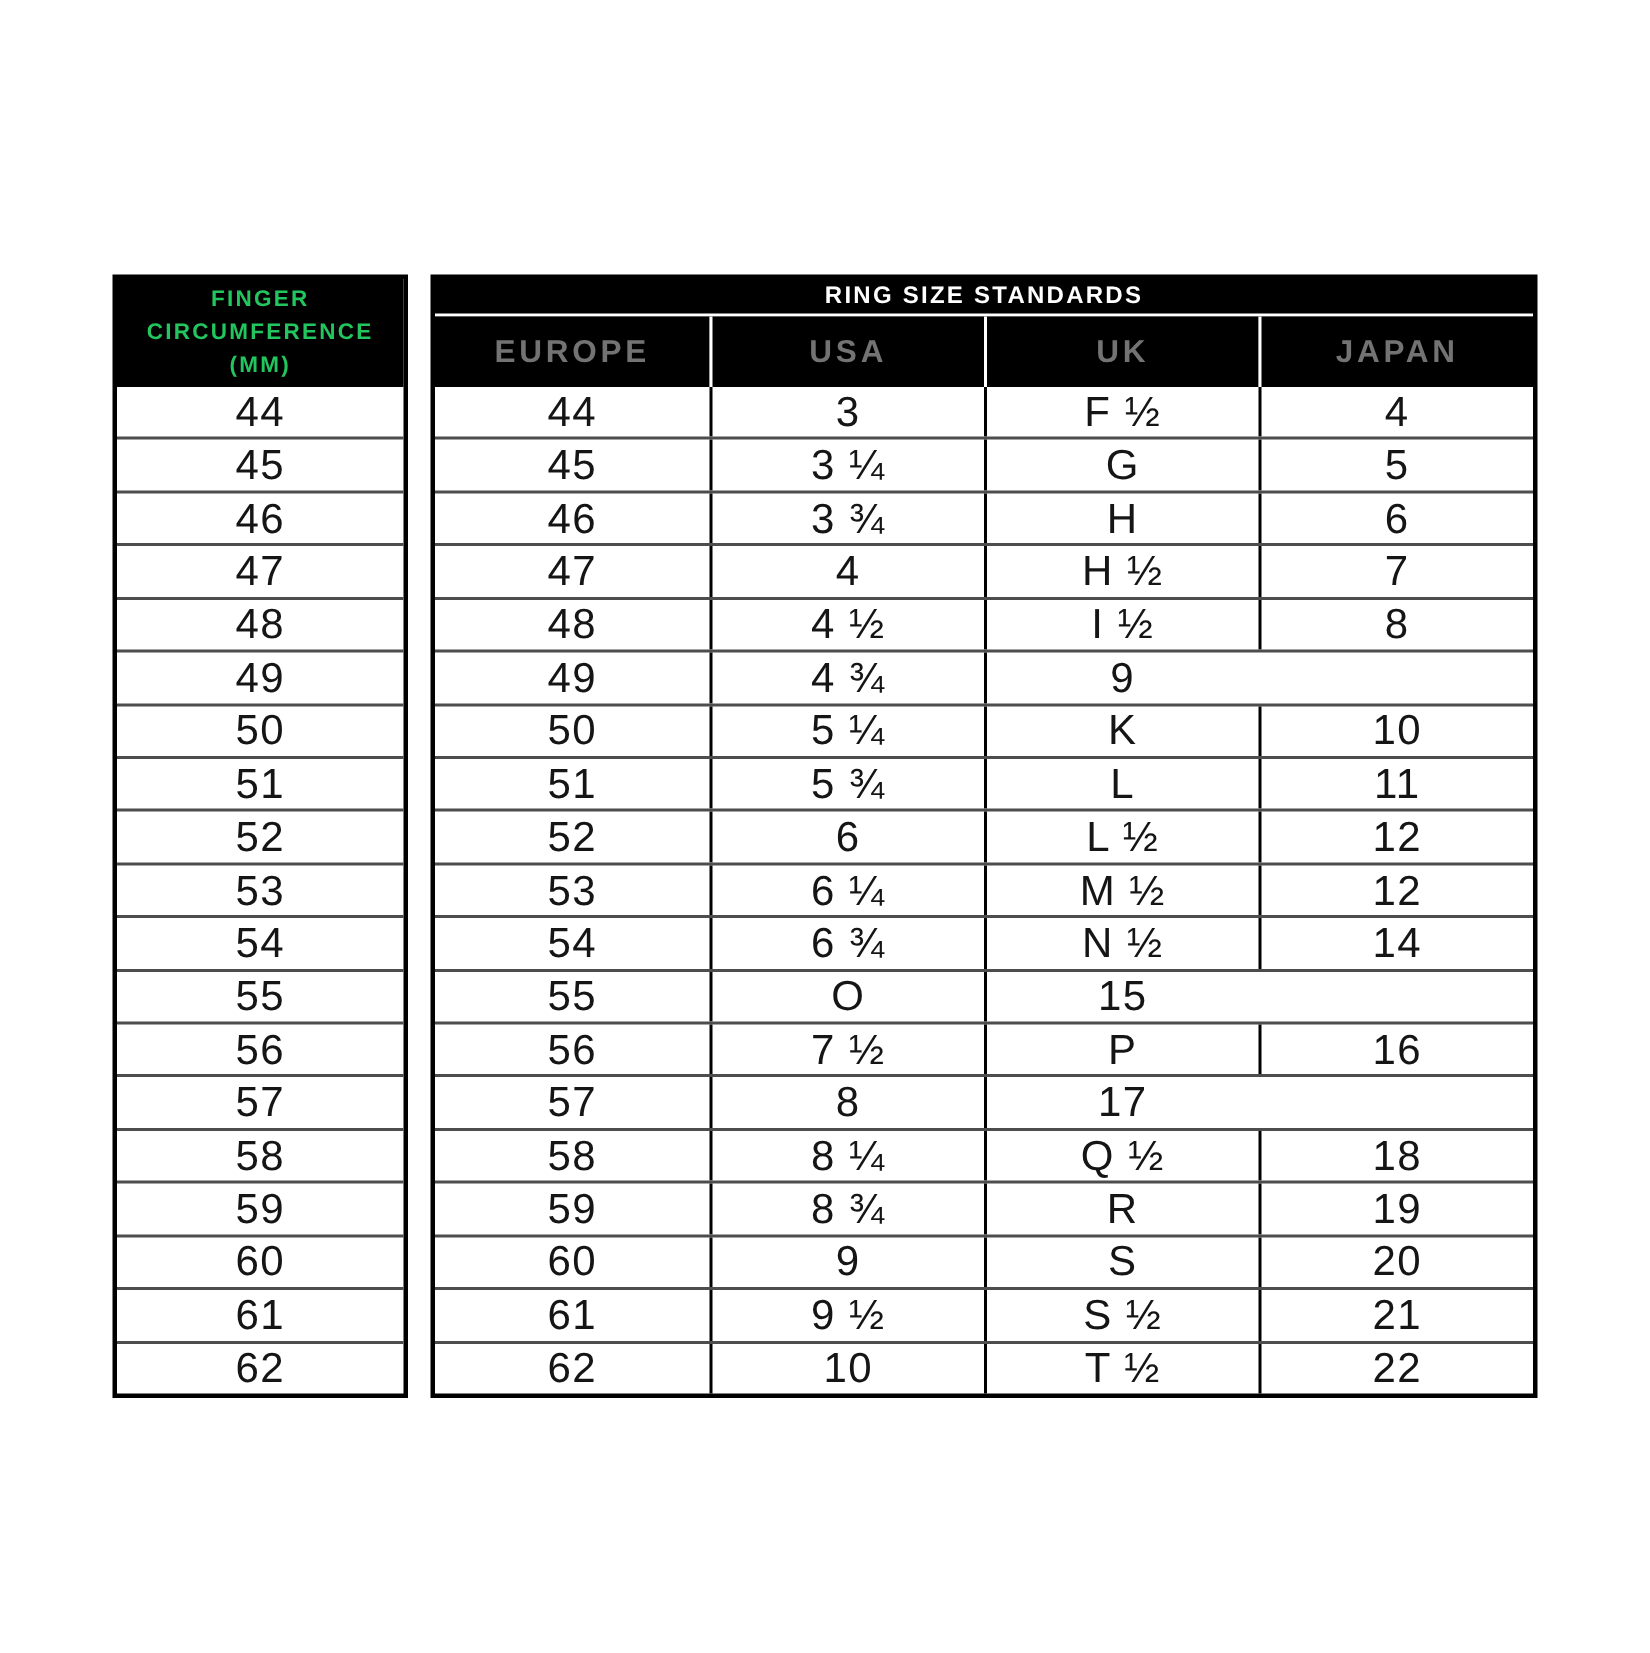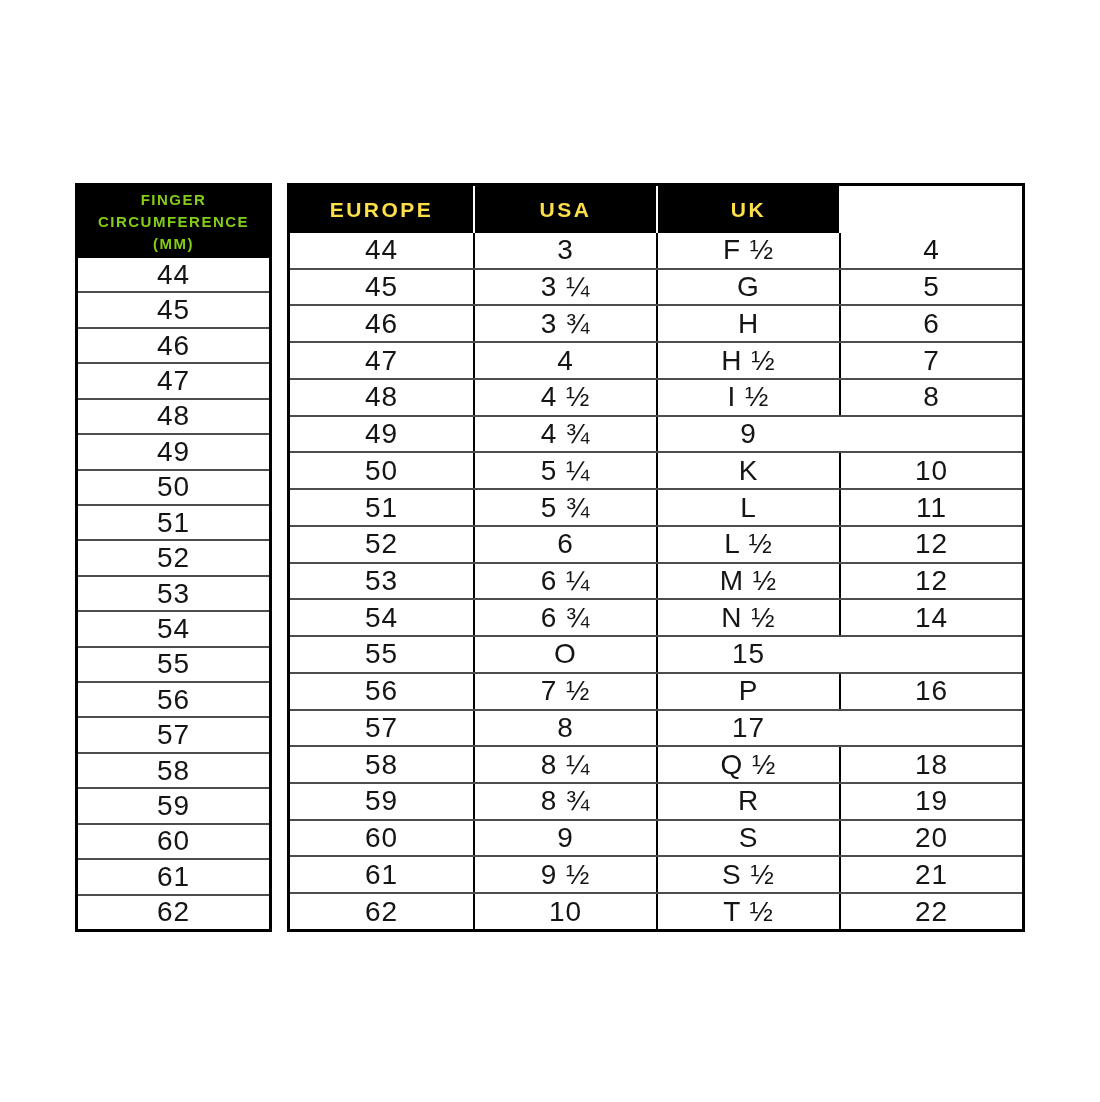--- a/index.html
+++ b/index.html
@@ -24,21 +24,21 @@
     box-sizing: border-box;
     border: 3px solid #000;
     display: flex;
     flex-direction: column;
     background: #fff;
   }
   .left-header {
     flex: none;
     height: 72px;
     background: #000;
-    color: #84cc16;
+    color: #22c55e;
     display: flex;
     flex-direction: column;
     align-items: center;
     justify-content: center;
     font-weight: bold;
     font-size: 15px;
     letter-spacing: 1.5px;
     line-height: 1.45;
     text-align: center;
   }
@@ -86,21 +86,21 @@
     border-bottom: 2px solid #fff;
   }
   .rt-cols {
     flex: none;
     height: 47px;
     display: grid;
     grid-template-columns: repeat(4, 1fr);
   }
   .rt-col-header {
     background: #000;
-    color: #fde047;
+    color: #737373;
     display: flex;
     align-items: center;
     justify-content: center;
     font-weight: bold;
     font-size: 21px;
     letter-spacing: 2.5px;
     border-left: 2px solid #fff;
   }
   .rt-col-header:first-child { border-left: none; }
   .rt-body {
@@ -152,24 +152,26 @@
       <div class="left-row">57</div>
       <div class="left-row">58</div>
       <div class="left-row">59</div>
       <div class="left-row">60</div>
       <div class="left-row">61</div>
       <div class="left-row">62</div>
     </div>
 </div>
 
 <div class="right-table">
+  <div class="rt-title">RING SIZE STANDARDS</div>
   <div class="rt-cols">
     <div class="rt-col-header">EUROPE</div>
     <div class="rt-col-header">USA</div>
     <div class="rt-col-header">UK</div>
+    <div class="rt-col-header">JAPAN</div>
   </div>
   <div class="rt-body">
       <div class="rt-row">
         <div class="rt-cell">44</div>
         <div class="rt-cell">3</div>
         <div class="rt-cell">F ½</div>
         <div class="rt-cell">4</div>
       </div>
       <div class="rt-row">
         <div class="rt-cell">45</div>

